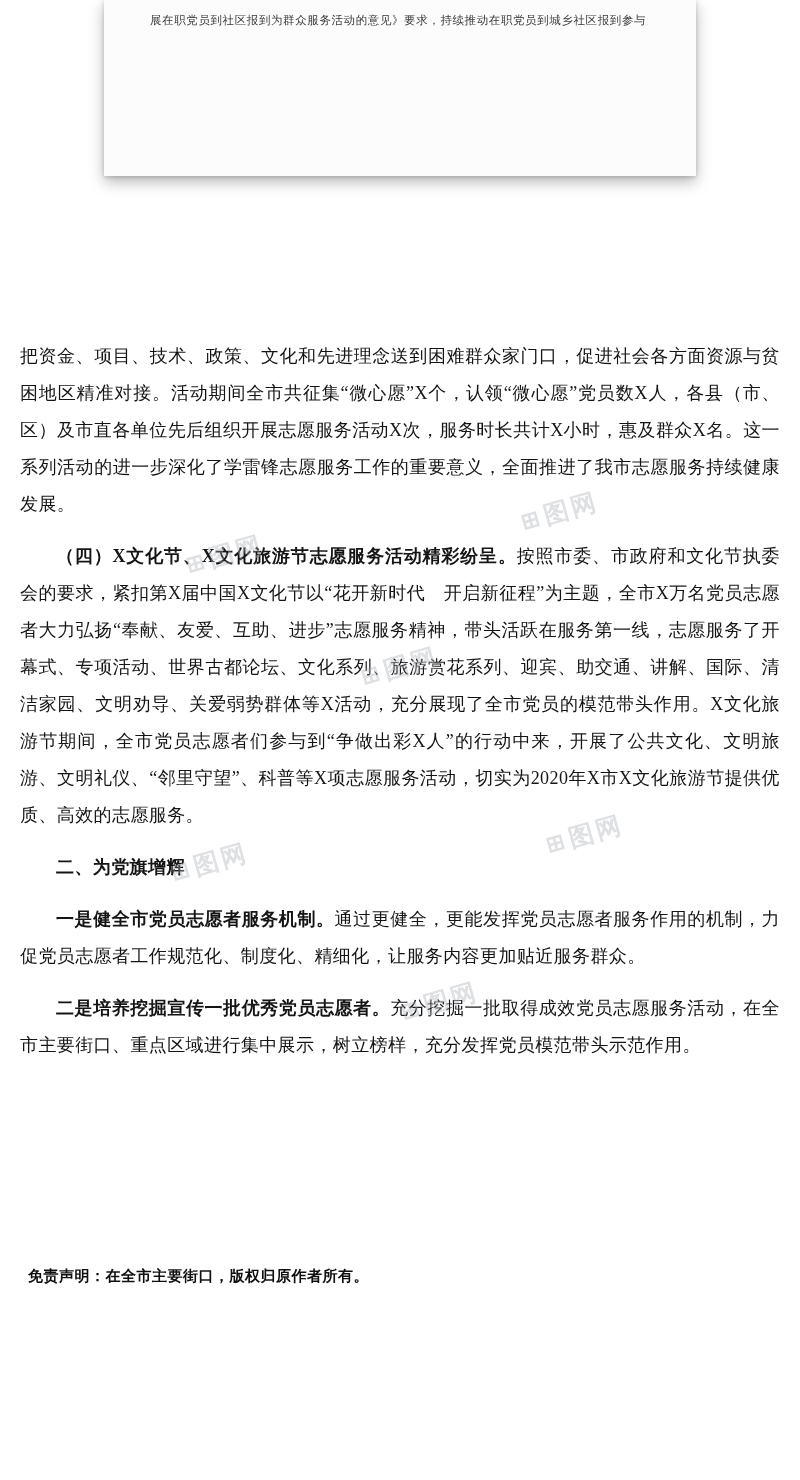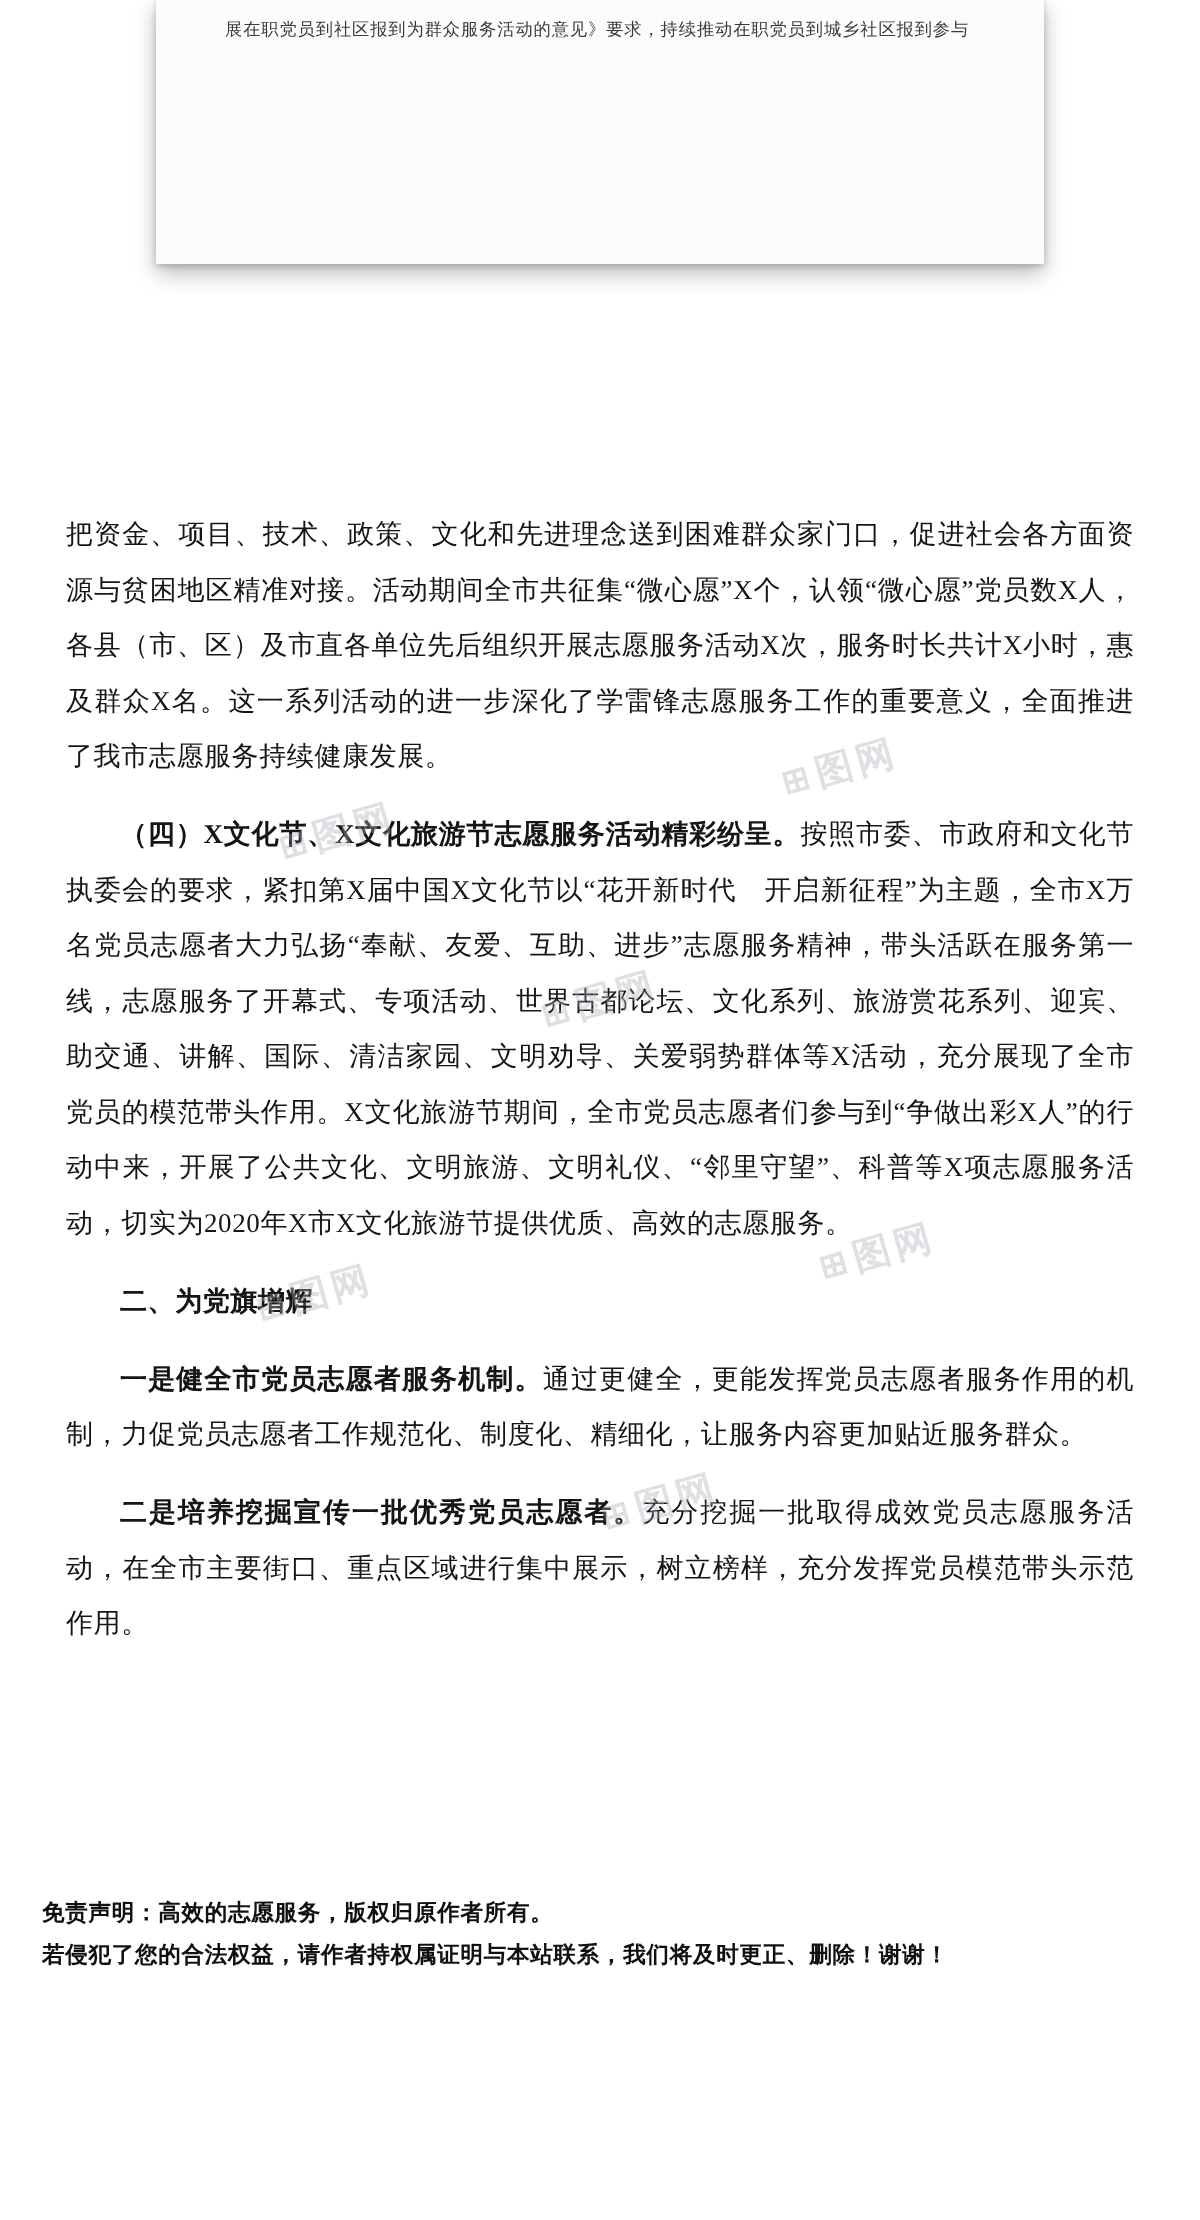--- a/index.html
+++ b/index.html
@@ -61,21 +61,21 @@
   }
   .wm-icon { font-size: 22px; letter-spacing: 0; }
 
   
   .content {
     position: absolute;
     left: 0;
     top: 338px;
     width: 800px;
     box-sizing: border-box;
-    padding: 0 44px;
+    padding: 0 20px;
     font-size: 18px;
     line-height: 37px;
     letter-spacing: 0.4px;
     text-align: justify;
     z-index: 1;
   }
   .para { margin: 0 0 15px 0; text-indent: 2em; }
   .para.no-indent { text-indent: 0; }
   .para strong { font-weight: bold; }
 
@@ -138,17 +138,16 @@
 
     <p class="para"><strong>二、为党旗增辉</strong></p>
 
     <p class="para"><strong>一是健全市党员志愿者服务机制。</strong><span>通过更健全，更能发挥党员志愿者服务作用的机制，力促党员志愿者工作规范化、制度化、精细化，让服务内容更加贴近服务群众。</span></p>
 
     <p class="para"><strong>二是培养挖掘宣传一批优秀党员志愿者。</strong><span>充分挖掘一批取得成效党员志愿服务活动，在全市主要街口、重点区域进行集中展示，树立榜样，充分发挥党员模范带头示范作用。</span></p>
 
   </div>
 
   <div class="footer">
-    <div>免责声明：高效的志愿服务，版权归原作者所有。</div>
-    <div>若侵犯了您的合法权益，请作者持权属证明与本站联系，我们将及时更正、删除！谢谢！</div>
+    <div>免责声明：在全市主要街口，版权归原作者所有。</div>
   </div>
 
 </div>
 
 </body></html>

